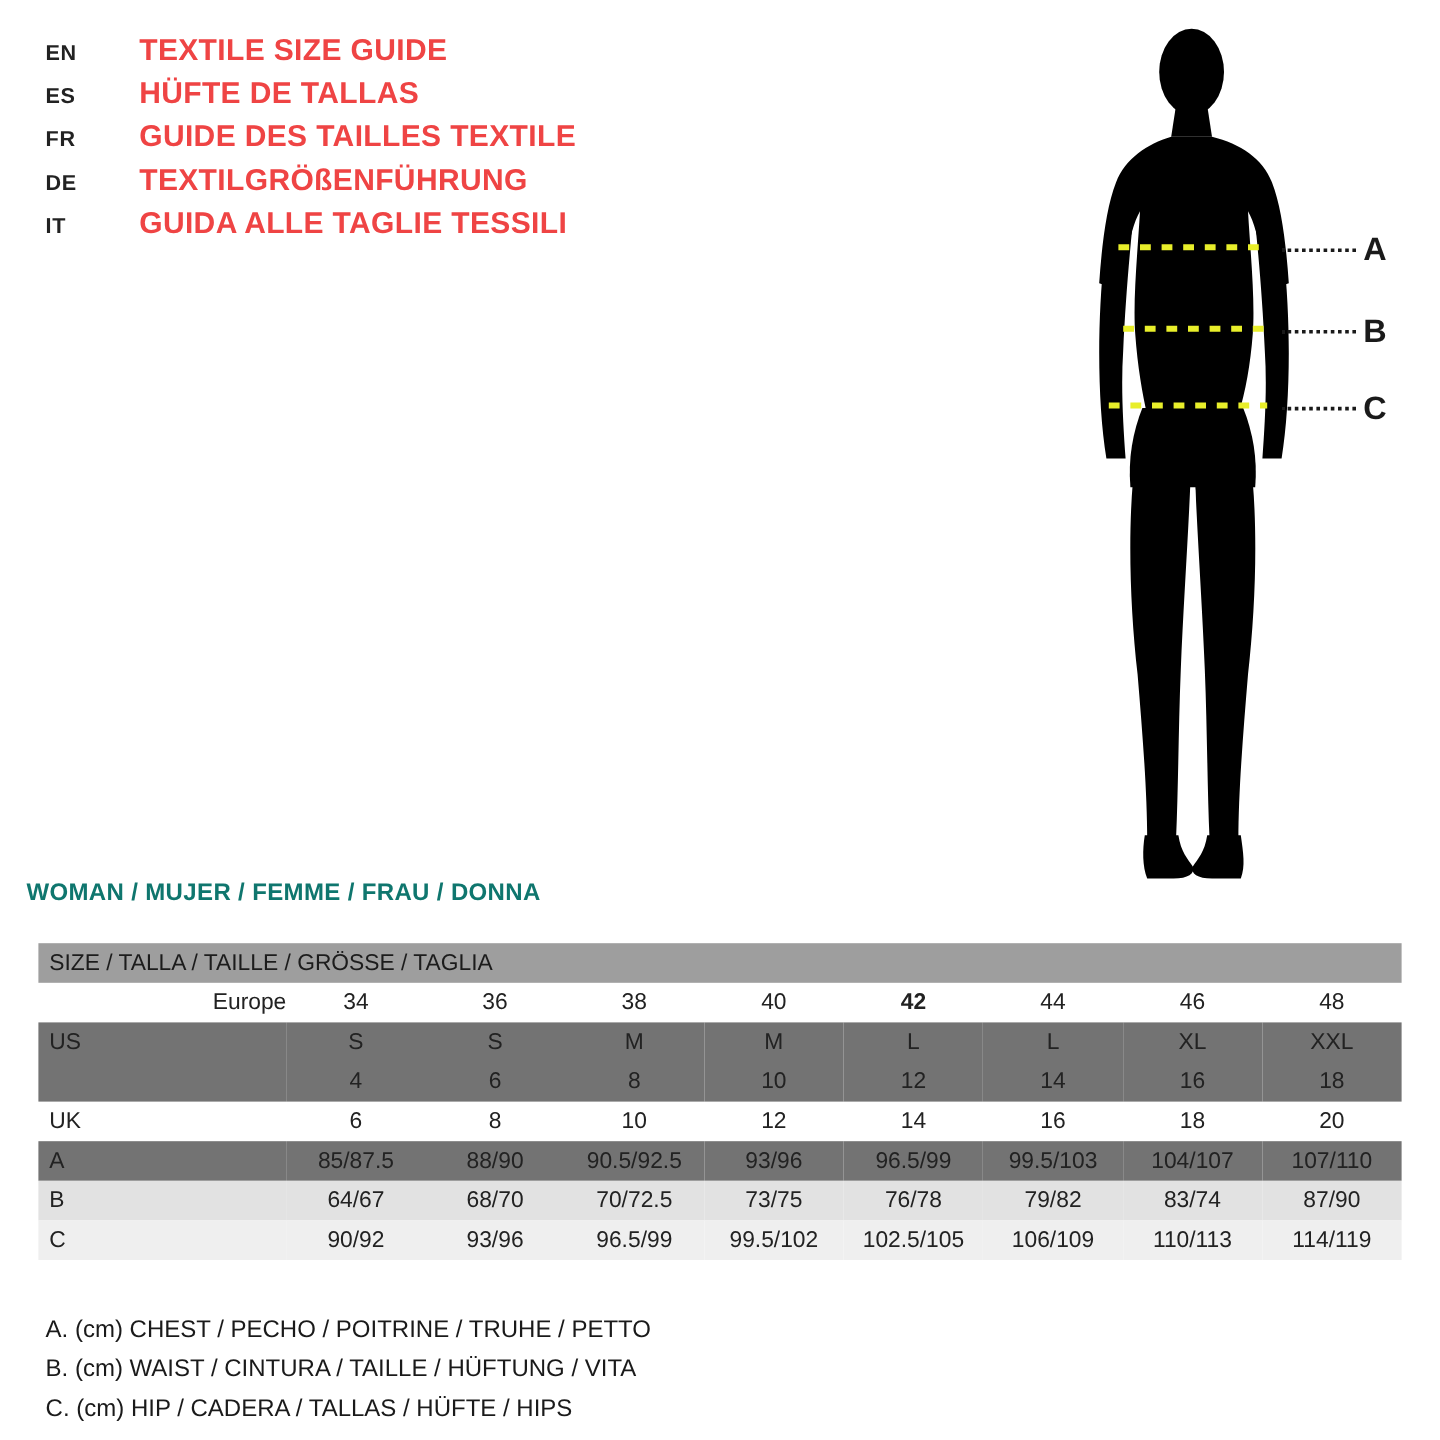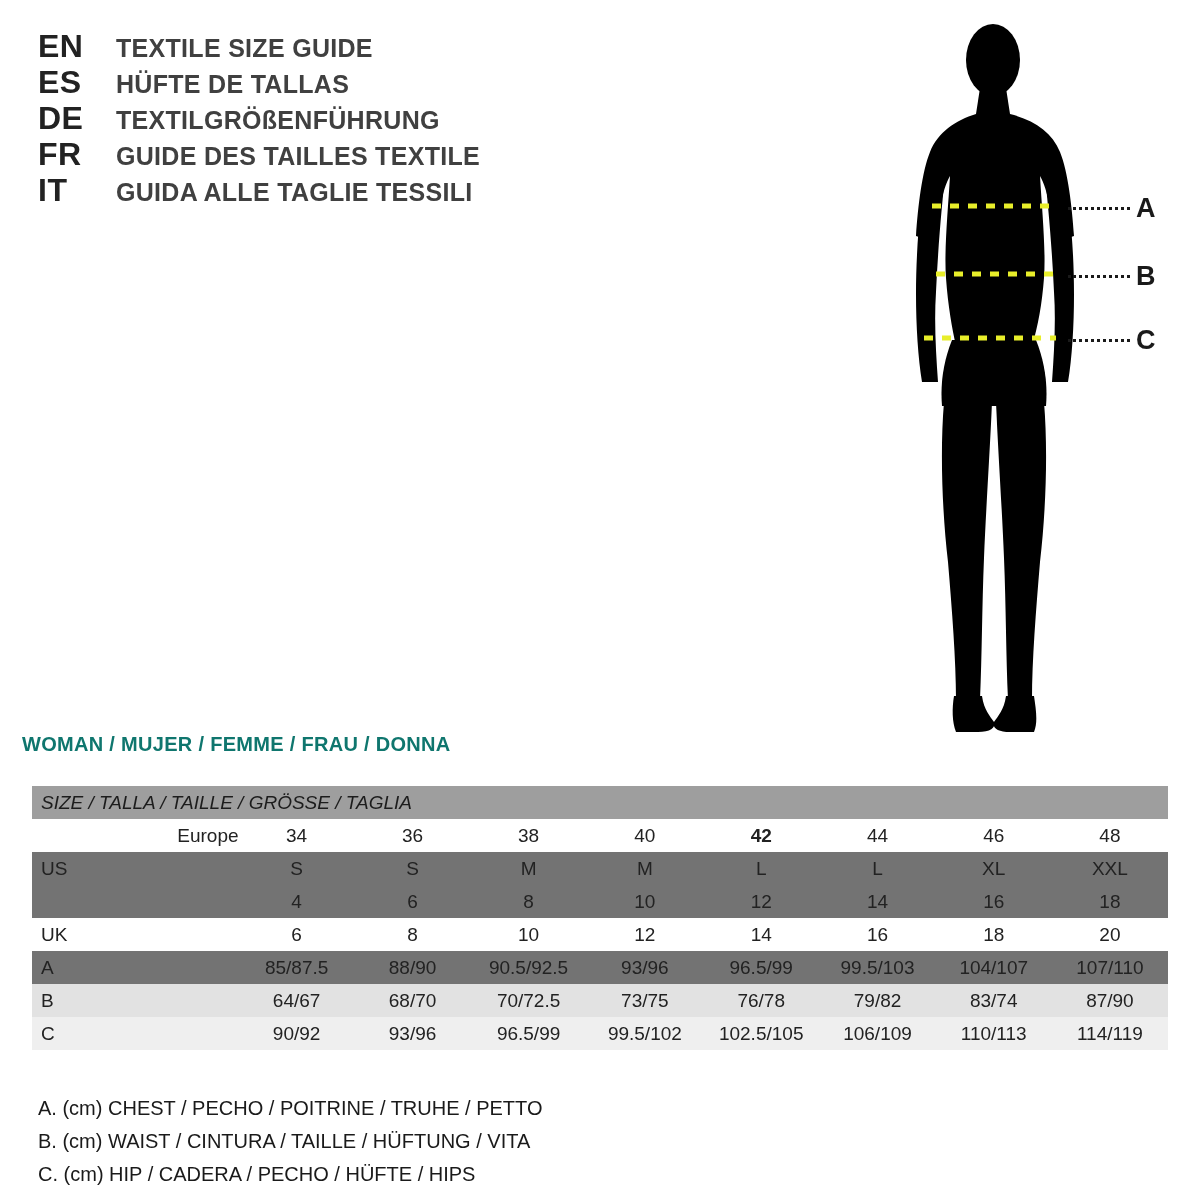--- a/index.html
+++ b/index.html
@@ -23,30 +23,30 @@
     top: 28px;
     width: 620px;
   }
   .title-row {
     display: flex;
     align-items: baseline;
     height: 36px;
   }
   .title-lang {
     width: 78px;
-    font-size: 32px;
+    font-size: 18px;
     font-weight: bold;
     letter-spacing: 0.5px;
     color: #222;
   }
   .title-text {
     font-size: 25px;
     font-weight: bold;
     letter-spacing: 0.3px;
-    color: #404040;
+    color: #ef4444;
     white-space: nowrap;
   }
 
   
   #figure-block {
     position: absolute;
     left: 860px;
     top: 10px;
     width: 320px;
     height: 740px;
@@ -100,21 +100,20 @@
   }
   #size-table td.val {
     text-align: center;
   }
   tr.header-row {
     background: #9e9e9e;
     font-weight: normal;
   }
   tr.header-row td {
     color: #1c1c1c;
-    font-style: italic;
   }
   tr.shade-a { background: #737373; }
   tr.shade-b { background: #e2e2e2; }
   tr.shade-c { background: #efefef; }
 
   
   #footnotes {
     position: absolute;
     left: 38px;
     top: 1092px;
@@ -133,26 +132,26 @@
 <div id="title-block">
   <div class="title-row">
     <span class="title-lang">EN</span>
     <span class="title-text">TEXTILE SIZE GUIDE</span>
   </div>
   <div class="title-row">
     <span class="title-lang">ES</span>
     <span class="title-text">HÜFTE DE TALLAS</span>
   </div>
   <div class="title-row">
+    <span class="title-lang">FR</span>
+    <span class="title-text">GUIDE DES TAILLES TEXTILE</span>
+  </div>
+  <div class="title-row">
     <span class="title-lang">DE</span>
     <span class="title-text">TEXTILGRÖßENFÜHRUNG</span>
-  </div>
-  <div class="title-row">
-    <span class="title-lang">FR</span>
-    <span class="title-text">GUIDE DES TAILLES TEXTILE</span>
   </div>
   <div class="title-row">
     <span class="title-lang">IT</span>
     <span class="title-text">GUIDA ALLE TAGLIE TESSILI</span>
   </div>
 </div>
 
 <div id="figure-block">
   <svg id="figure-svg" width="320" height="740" viewBox="0 0 320 740">
 
@@ -296,14 +295,14 @@
       <td class="val">106/109</td>
       <td class="val">110/113</td>
       <td class="val">114/119</td>
     </tr>
   </tbody>
 </table>
 
 <div id="footnotes">
   <div class="footnote">A. (cm) CHEST / PECHO / POITRINE / TRUHE / PETTO</div>
   <div class="footnote">B. (cm) WAIST / CINTURA / TAILLE / HÜFTUNG / VITA</div>
-  <div class="footnote">C. (cm) HIP / CADERA / PECHO / HÜFTE / HIPS</div>
+  <div class="footnote">C. (cm) HIP / CADERA / TALLAS / HÜFTE / HIPS</div>
 </div>
 
 </body></html>

